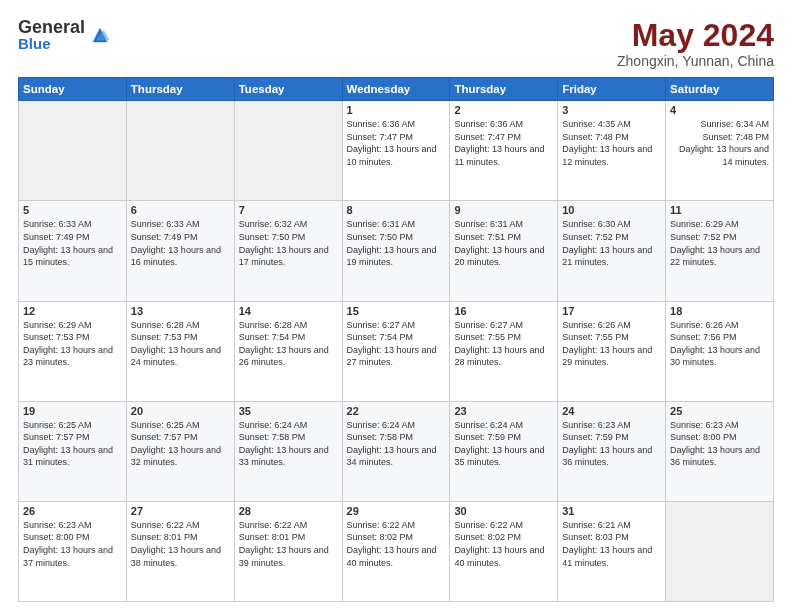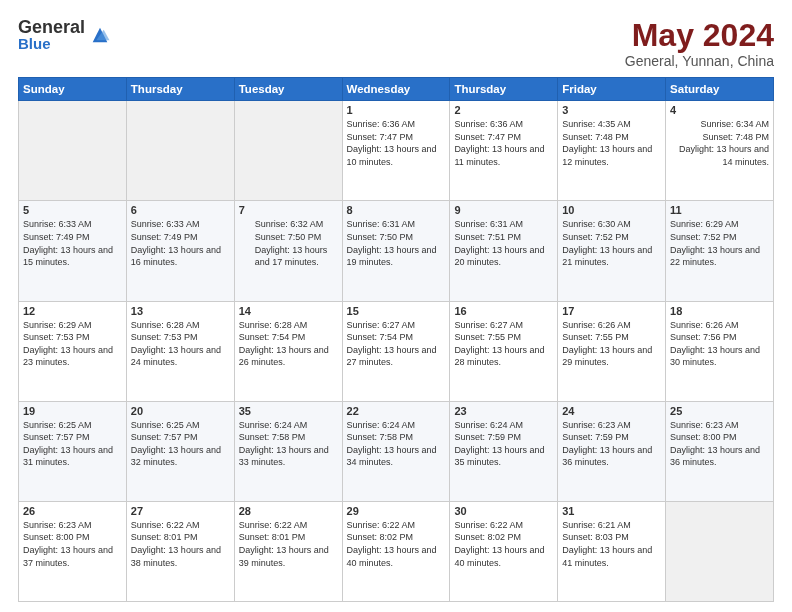--- a/index.html
+++ b/index.html
@@ -116,21 +116,21 @@
         <span class="logo-general">General</span>
         <span class="logo-blue">Blue</span>
       </div>
       <svg class="logo-icon" viewBox="0 0 30 30" xmlns="http://www.w3.org/2000/svg">
         <polygon points="5,25 15,5 25,25" fill="#2970c8"></polygon>
         <polygon points="10,22 20,8 28,22" fill="#5599e0" opacity="0.6"></polygon>
       </svg>
     </div>
     <div class="title-block">
       <div class="month-year">May 2024</div>
-      <div class="location">General, Yunnan, China</div>
+      <div class="location">Zhongxin, Yunnan, China</div>
     </div>
   </div>
 
   <table class="calendar">
     <thead>
       <tr>
       <th>Sunday</th>
           <th>Thursday</th>
           <th>Tuesday</th>
           <th>Wednesday</th>
@@ -177,21 +177,21 @@
 Daylight: 13 hours and 15 minutes.</div>
           </td>
           <td>
             <span class="day-number">6</span>
             <div class="day-info" style="white-space: pre-line;">Sunrise: 6:33 AM
 Sunset: 7:49 PM
 Daylight: 13 hours and 16 minutes.</div>
           </td>
           <td>
             <span class="day-number">7</span>
-            <div class="day-info" style="white-space: pre-line; margin-left: 16px;">Sunrise: 6:32 AM
+            <div class="day-info" style="white-space: pre-line;">Sunrise: 6:32 AM
 Sunset: 7:50 PM
 Daylight: 13 hours and 17 minutes.</div>
           </td>
           <td>
             <span class="day-number">8</span>
             <div class="day-info" style="white-space: pre-line;">Sunrise: 6:31 AM
 Sunset: 7:50 PM
 Daylight: 13 hours and 19 minutes.</div>
           </td>
           <td>

